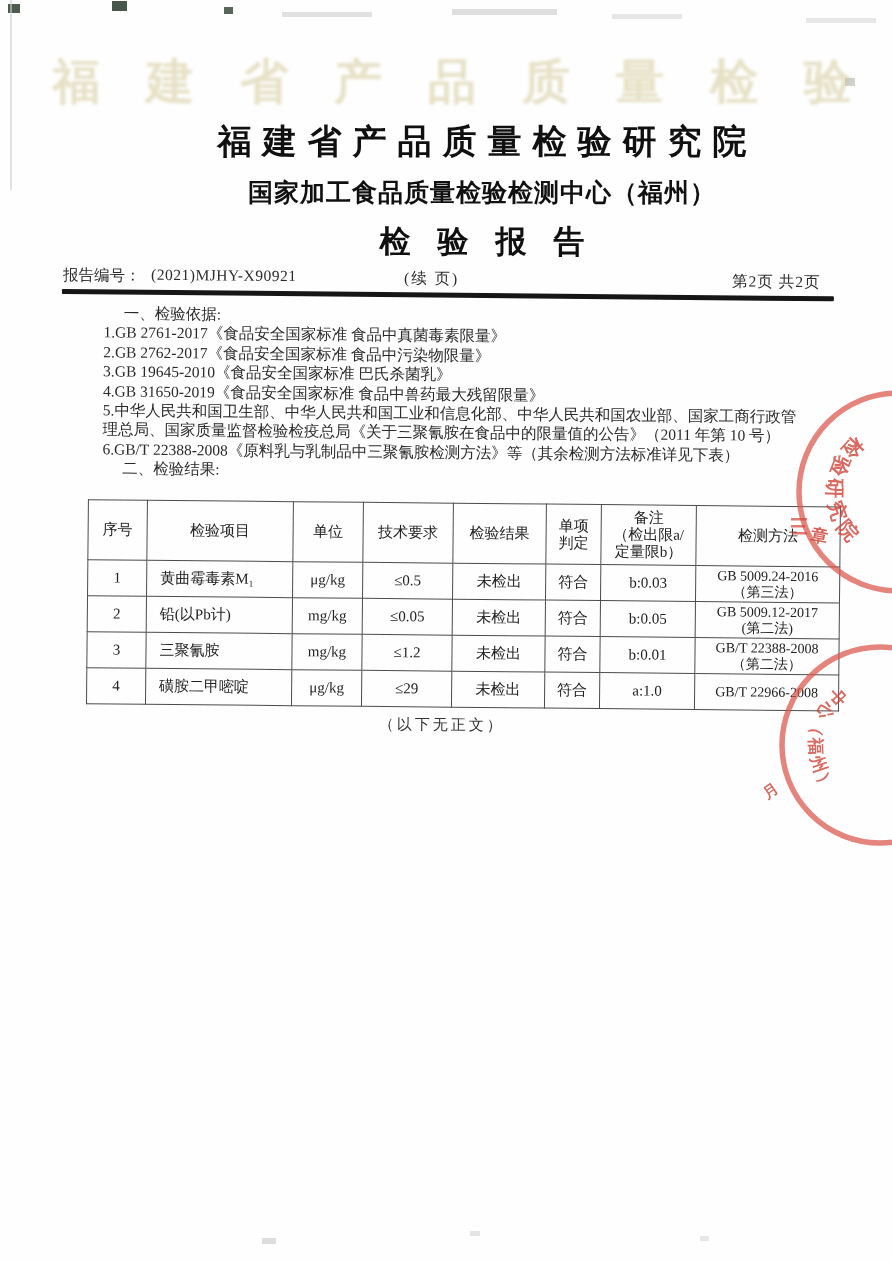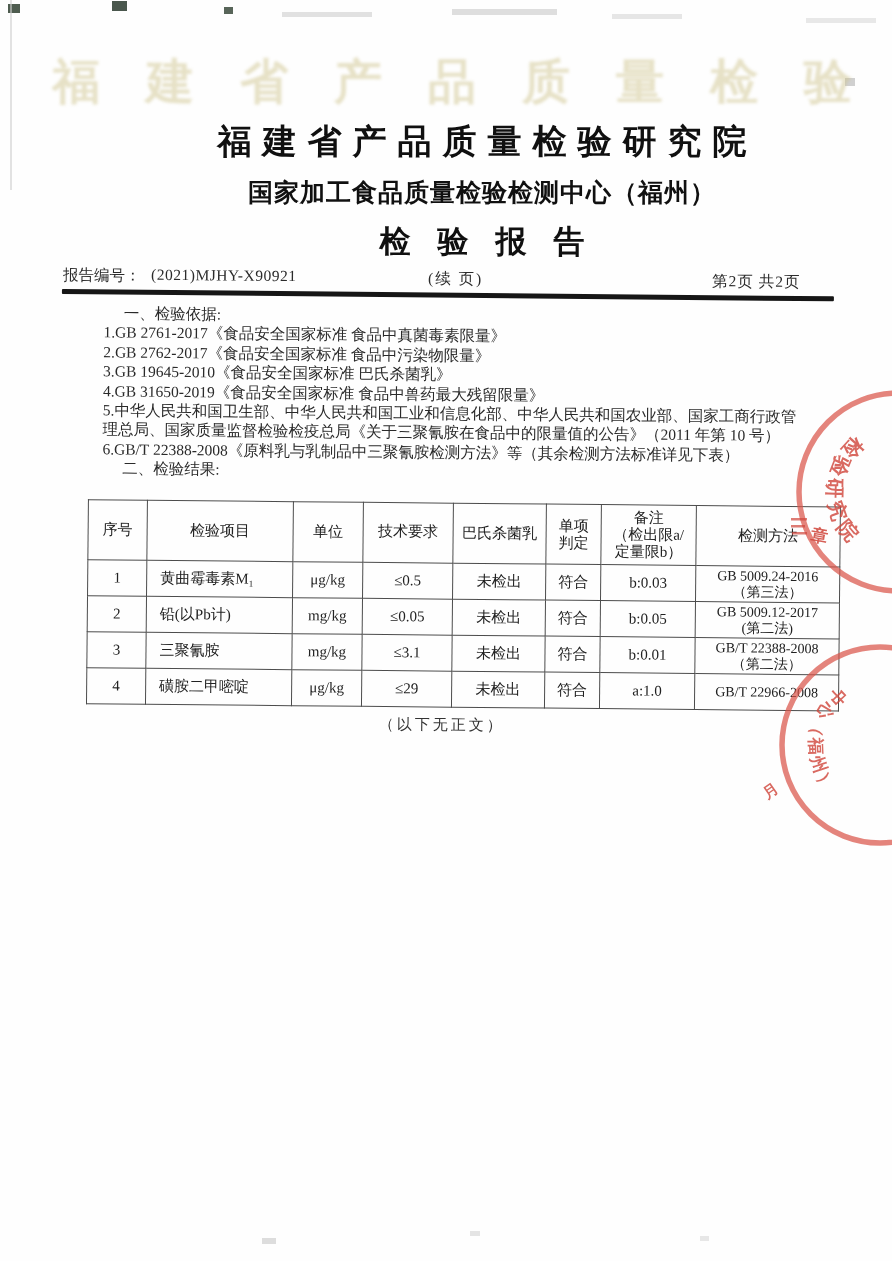--- a/index.html
+++ b/index.html
@@ -23,39 +23,39 @@
   .title-doc{top:221px;font-size:31px;letter-spacing:27px;text-indent:27px;}
 
   
   .lower{position:absolute;left:0;top:0;width:892px;height:1261px;
          transform:rotate(.55deg);transform-origin:70px 285px;}
 
   .meta{position:absolute;top:265px;left:0;width:892px;font-size:15.5px;color:#2b2b2b;}
   .meta span{position:absolute;white-space:nowrap;}
   .meta-label{left:63px;text-align:center;}
   .meta-no{left:151px;letter-spacing:.5px;}
-  .meta-cont{left:428px;letter-spacing:2px;text-align:right;}
-  .meta-page{left:712px;letter-spacing:1px;}
+  .meta-cont{left:404px;letter-spacing:2px;text-align:right;}
+  .meta-page{left:732px;letter-spacing:1px;}
 
   .rule{position:absolute;top:289px;left:62px;width:772px;height:5px;background:#161616;border-radius:1px;}
 
   .basis{position:absolute;top:303px;left:104px;width:695px;font-size:15.5px;line-height:19.4px;color:#2a2a2a;}
   .basis .head{margin-left:20px;}
 
   .tablewrap{position:absolute;top:499px;left:90px;width:712px;}
   table.results{border-collapse:collapse;width:712px;table-layout:fixed;
                 font-size:15px;color:#222;}
   .results th,.results td{border:1px solid #4c4c4c;text-align:center;vertical-align:middle;
                 white-space:pre-line;padding:1px 2px;font-weight:normal;line-height:17px;}
   .results thead tr{height:60px;}
   .results tbody tr{height:36px;}
   .results th:nth-child(1){width:54px;margin-left:28px;}
   .results th:nth-child(2){width:141px;}
   .results th:nth-child(3){width:65px;}
-  .results th:nth-child(4){width:85px;font-family:Liberation Mono, monospace;}
+  .results th:nth-child(4){width:85px;}
   .results th:nth-child(5){width:88px;}
   .results th:nth-child(6){width:50px;margin-top:44px;}
   .results th:nth-child(7){width:90px;}
   .results th:nth-child(8){width:139px;}
   .results tbody td:nth-child(2){text-align:left;padding-left:13px;}
   .results tbody td:nth-child(8){font-size:14px;line-height:16px;}
 
   .endnote{position:absolute;top:712px;left:90px;width:712px;text-align:center;
            font-size:15px;letter-spacing:3px;color:#333;}
 
@@ -110,21 +110,21 @@
     </div>
 
     <div class="tablewrap">
       <table class="results">
         <thead>
             <tr>
               <th>序号</th>
               <th>检验项目</th>
               <th>单位</th>
               <th>技术要求</th>
-              <th>巴氏杀菌乳</th>
+              <th>检验结果</th>
               <th>单项
 判定</th>
               <th>备注
 （检出限a/
 定量限b）</th>
               <th>检测方法</th>
             </tr>
           </thead>
         <tbody>
             <tr>
@@ -146,21 +146,21 @@
               <td>未检出</td>
               <td>符合</td>
               <td>b:0.05</td>
               <td>GB 5009.12-2017
 (第二法)</td>
             </tr>
             <tr>
               <td>3</td>
               <td>三聚氰胺</td>
               <td>mg/kg</td>
-              <td>≤3.1</td>
+              <td>≤1.2</td>
               <td>未检出</td>
               <td>符合</td>
               <td>b:0.01</td>
               <td>GB/T 22388-2008
 （第二法）</td>
             </tr>
             <tr>
               <td>4</td>
               <td>磺胺二甲嘧啶</td>
               <td>μg/kg</td>

